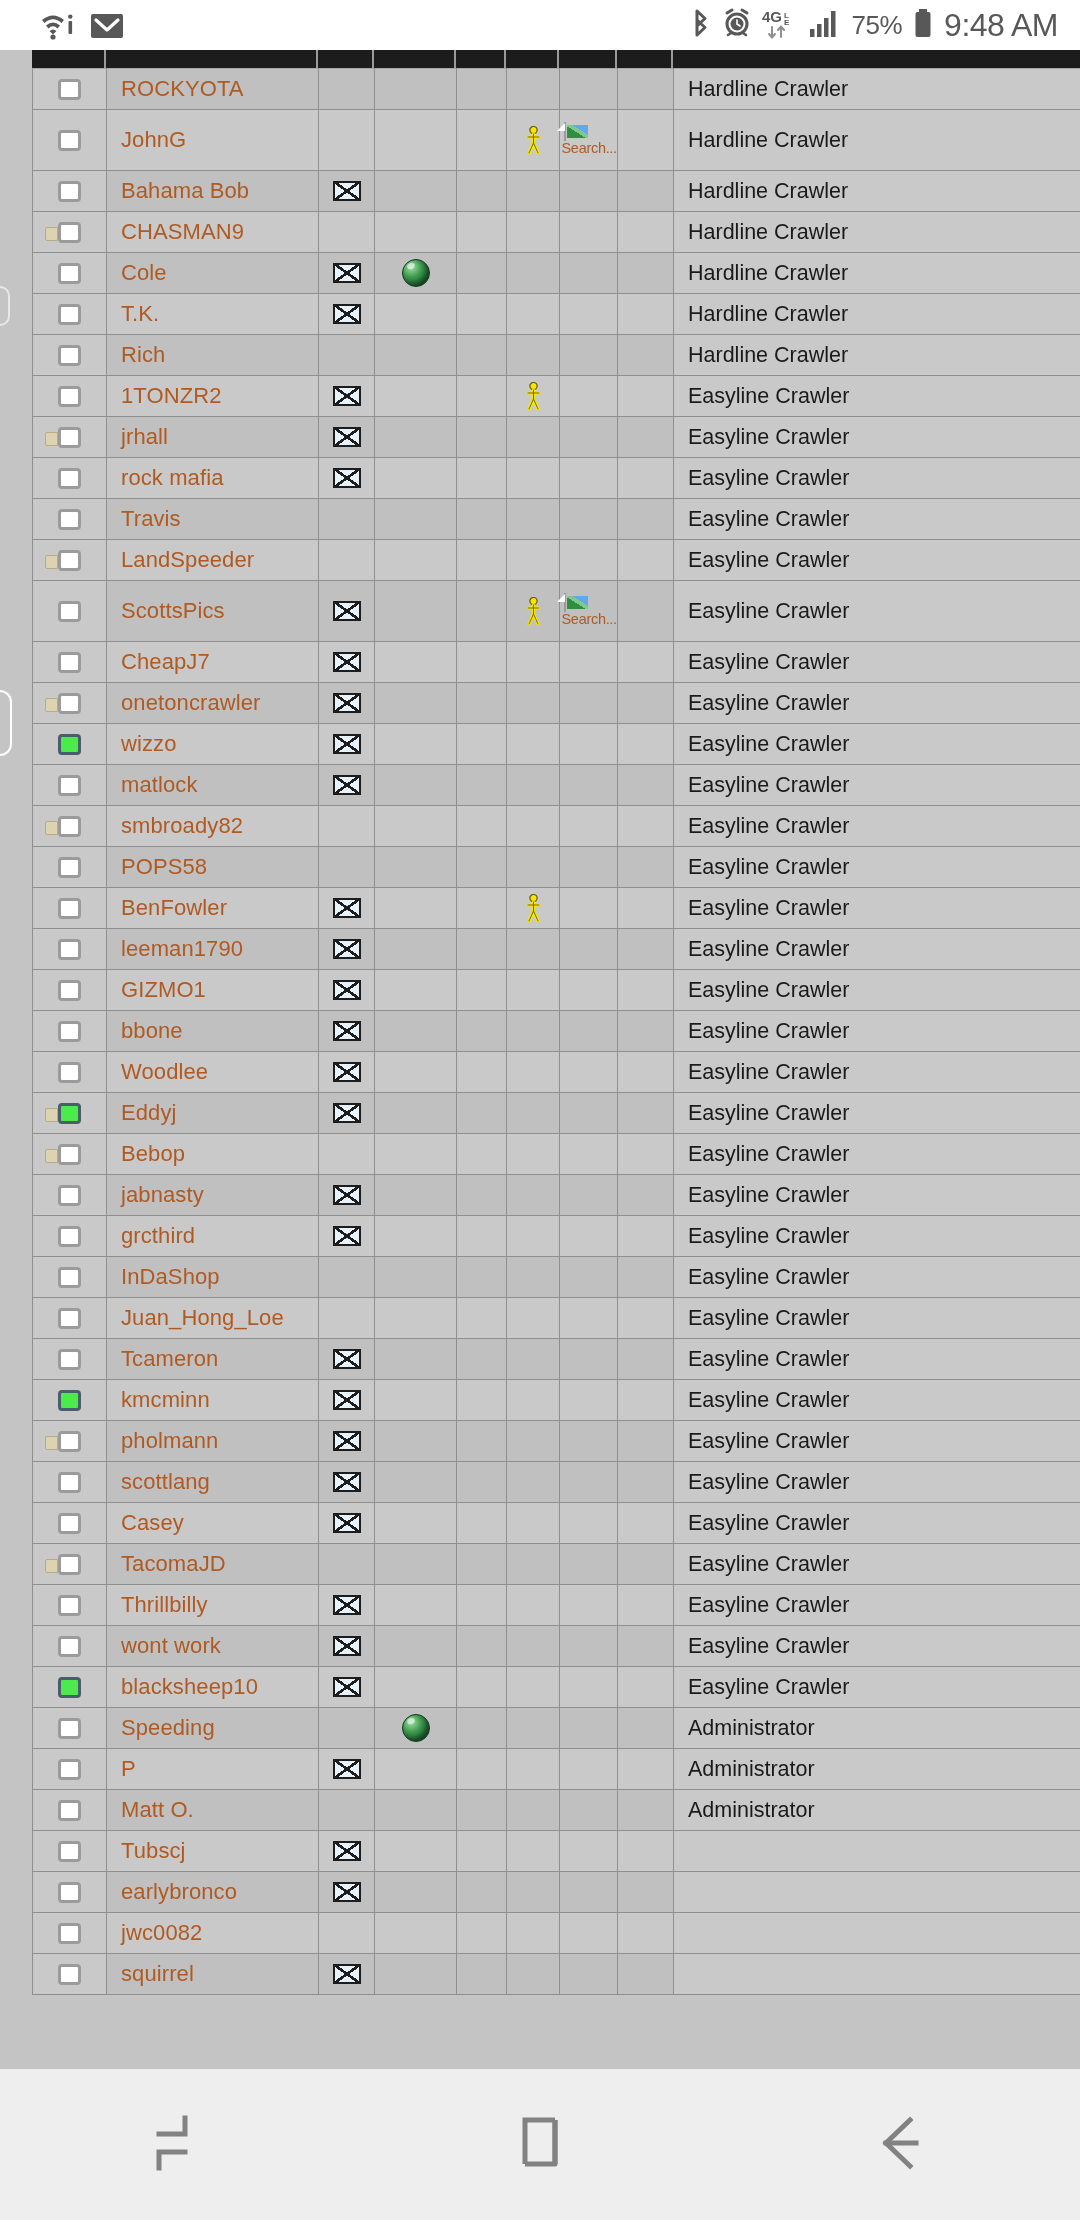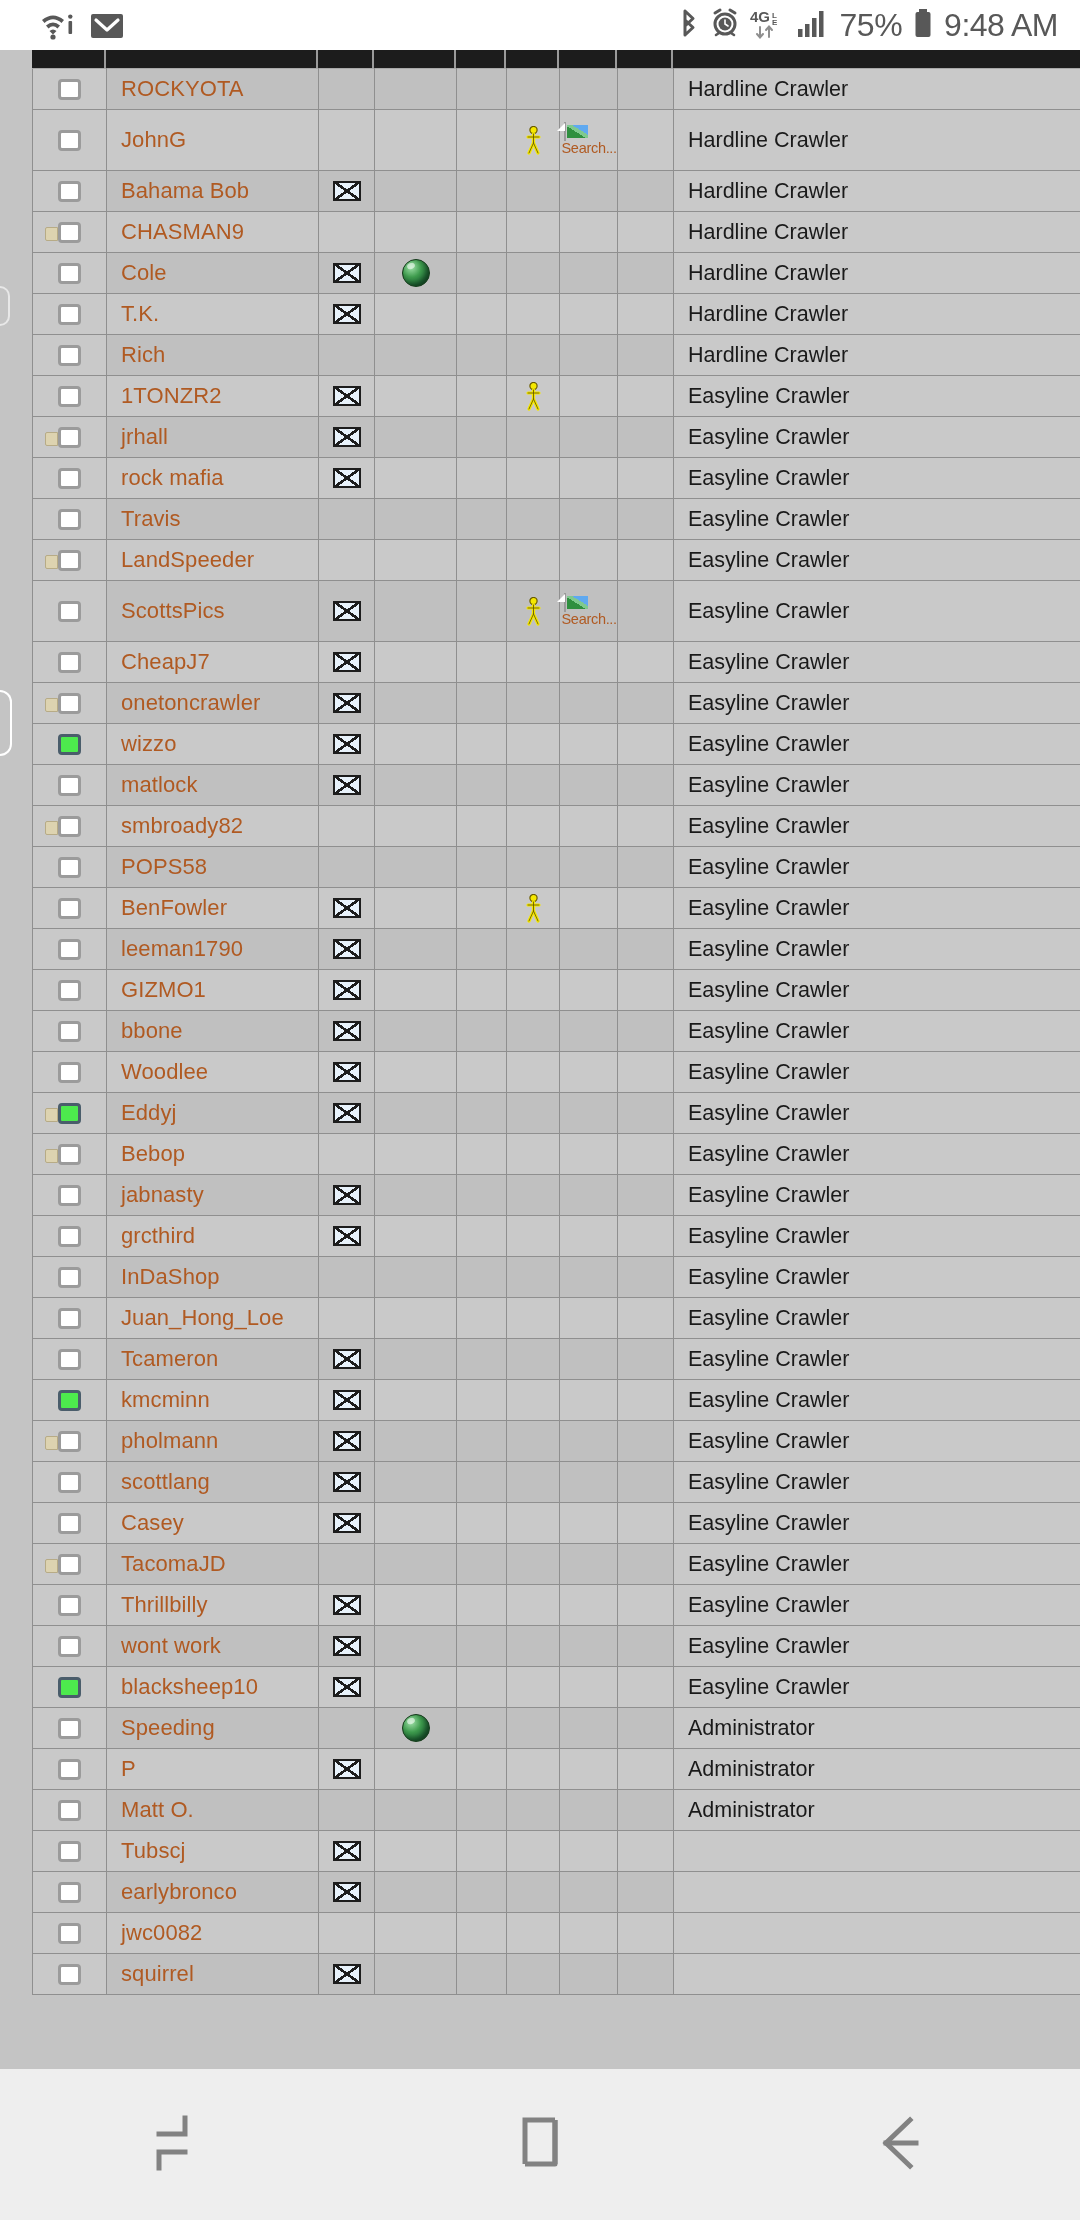--- a/index.html
+++ b/index.html
@@ -17,21 +17,21 @@
     display:flex;align-items:center;position:relative;
     box-sizing:border-box;
   }
   .sb-left{display:flex;align-items:center;gap:14px;margin-left:40px;}
   .sb-right{
     display:flex;align-items:center;gap:11px;
     position:absolute;right:22px;top:0;height:50px;
   }
   .sb-ico{display:block;}
   .sb-text{
-    color:#585858;font-size:32px;letter-spacing:-0.5px;
+    color:#585858;font-size:26px;letter-spacing:-0.5px;
     line-height:50px;white-space:nowrap;font-weight:400;
   }
   .sb-time{
     color:#585858;font-size:32px;line-height:50px;
     white-space:nowrap;letter-spacing:-0.5px;
   }
 
   
   .webview{
     position:absolute;top:50px;left:0;

